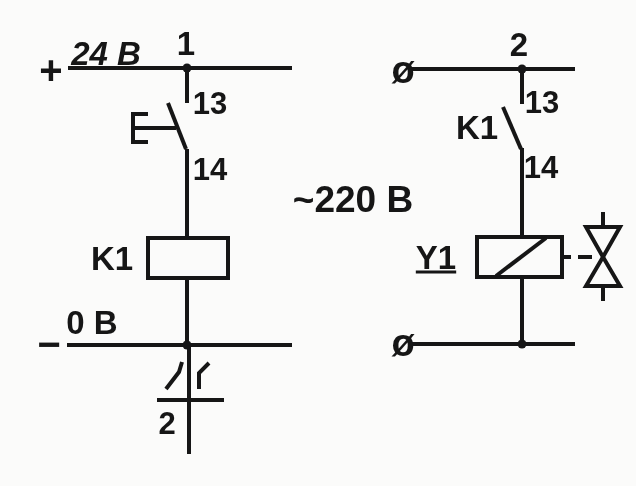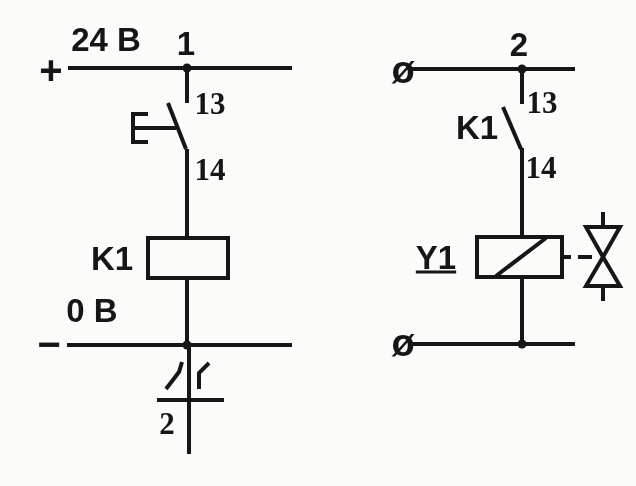--- a/index.html
+++ b/index.html
@@ -26,21 +26,21 @@
     font-weight:700;
     white-space:nowrap;
     line-height:1;
     color:#161616;
     user-select:none;
   }
   .fs40{font-size:40px;}
   .fs38{font-size:38px;}
   .fs37{font-size:37px;}
   .fs33{font-size:33px;}
-  .fs31{font-size:31px;font-family:Liberation Serif, serif;}
+  .fs31{font-size:31px;}
 </style>
 </head>
 <body>
 
 <div class="stage">
 
   <svg class="linework" width="636" height="486" viewBox="0 0 636 486">
 
     <g>
       <line x1="68" y1="68" x2="292" y2="68"></line>
@@ -91,29 +91,30 @@
         <line x1="578" y1="257" x2="592" y2="257"></line>
         <polygon points="586,227 620,227 603,257"></polygon>
         <polygon points="586,286 620,286 603,257"></polygon>
         <line x1="603" y1="212" x2="603" y2="228"></line>
         <line x1="603" y1="285" x2="603" y2="301"></line>
       </g>
     </g>
   </svg>
 
   <div class="lbl fs40" style="left:51px;top:70px;">+</div>
-  <div class="lbl fs33" style="left:106px;top:39px;">24 В</div>
+  <div class="lbl fs33" style="left:106px;top:53px;font-style:italic;">24 В</div>
   <div class="lbl fs33" style="left:186px;top:43px;">1</div>
   <div class="lbl fs31" style="left:210px;top:103px;">13</div>
   <div class="lbl fs31" style="left:210px;top:169px;">14</div>
   <div class="lbl fs33" style="left:112px;top:258px;">K1</div>
-  <div class="lbl fs33" style="left:92px;top:310px;text-align:center;">0 В</div>
+  <div class="lbl fs33" style="left:92px;top:322px;text-align:center;">0 В</div>
   <div class="lbl fs40" style="left:49px;top:344px;">−</div>
   <div class="lbl fs31" style="left:167px;top:423px;">2</div>
 
+  <div class="lbl fs37" style="left:353px;top:199px;">~220 В</div>
 
   <div class="lbl fs38" style="left:403px;top:70px;">ø</div>
   <div class="lbl fs33" style="left:519px;top:44px;">2</div>
   <div class="lbl fs31" style="left:542px;top:102px;">13</div>
   <div class="lbl fs33" style="left:477px;top:127px;">K1</div>
   <div class="lbl fs31" style="left:541px;top:167px;">14</div>
   <div class="lbl fs33" style="left:436px;top:257px;text-decoration:underline;">Y1</div>
   <div class="lbl fs38" style="left:403px;top:343px;">ø</div>
 
 </div>

